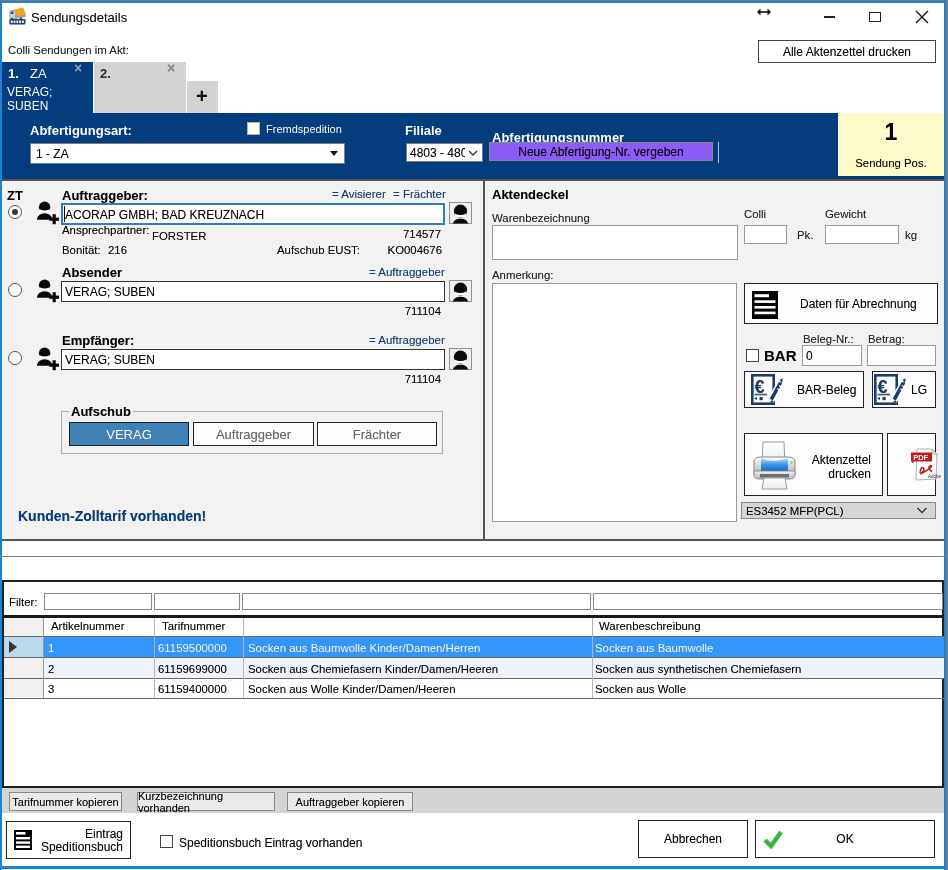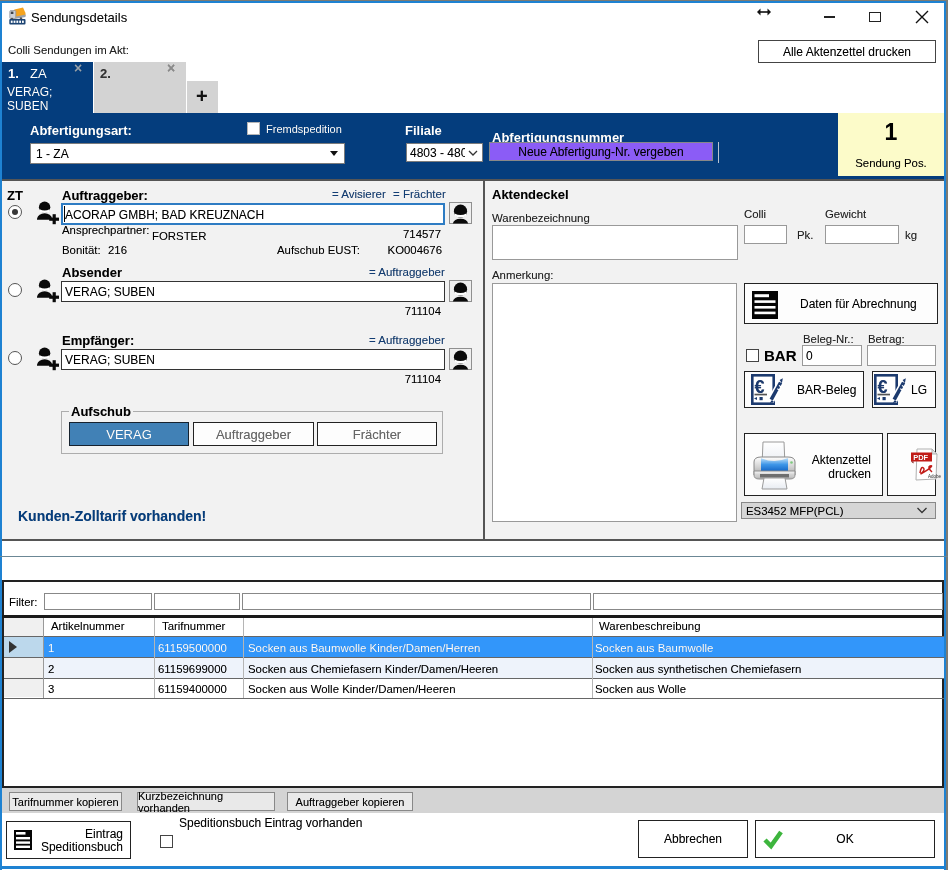--- a/index.html
+++ b/index.html
@@ -365,20 +365,20 @@
 <rect x="0" y="0" width="18" height="20" fill="#050505"></rect>
 <rect x="2" y="2" width="9.5" height="2.6" fill="#fff"></rect>
 <rect x="2" y="7" width="14" height="2.4" fill="#fff"></rect>
 <rect x="2" y="11.4" width="14" height="2.4" fill="#fff"></rect>
 <rect x="2" y="15.6" width="14" height="2.4" fill="#fff"></rect>
 </svg>
   </div>
 <div class="ab t12" style="left:40px;top:827px;width:83px;text-align:right">Eintrag</div>
 <div class="ab t12" style="left:40px;top:840px;width:83px;text-align:right">Speditionsbuch</div>
 <div class="ab" style="left:160px;top:835px;width:13px;height:13px;background:#fff;border:1px solid #444"></div>
-<div class="ab t12" style="left:179px;top:816px">Speditionsbuch Eintrag vorhanden</div>
+<div class="ab t12" style="left:179px;top:836px">Speditionsbuch Eintrag vorhanden</div>
 <div class="ab btn" style="left:638px;top:820px;width:110px;height:38px">Abbrechen</div>
 <div class="ab btn" style="left:755px;top:820px;width:180px;height:38px">OK</div>
 <div class="ab" style="left:762px;top:828px">
 <svg width="22" height="22" viewBox="0 0 22 22">
       <path d="M3 12 L9 18 L19 4" fill="none" stroke="#3db53d" stroke-width="4.5"></path>
     </svg>
 </div>
 
 </body></html>

